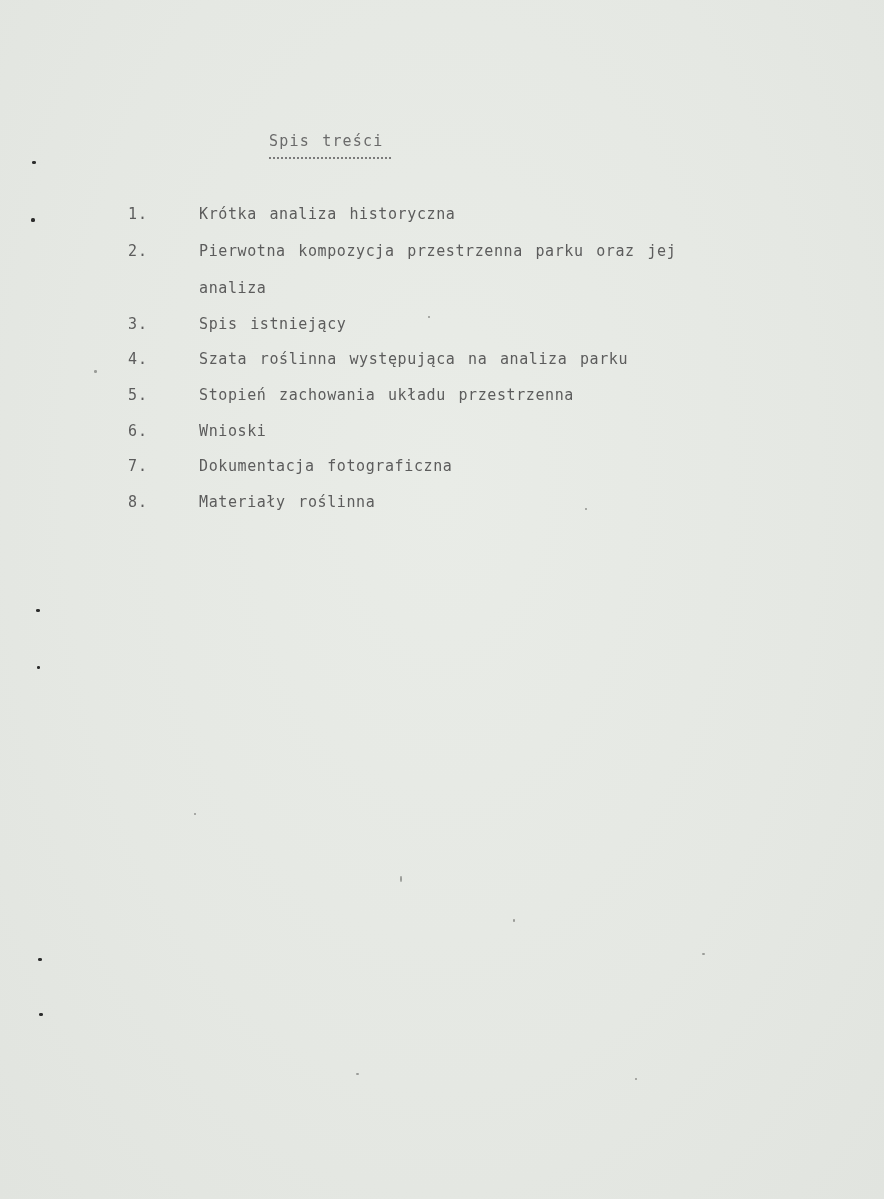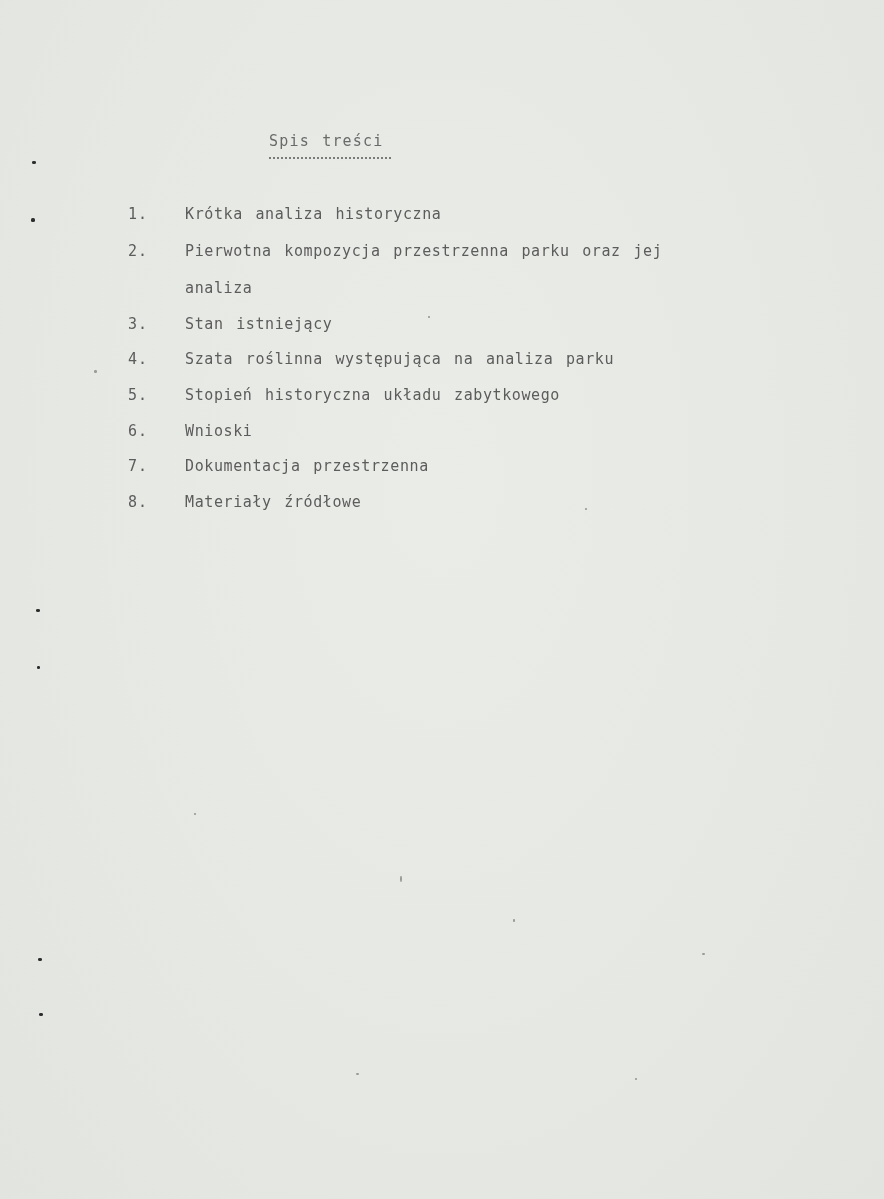--- a/index.html
+++ b/index.html
@@ -53,21 +53,21 @@
       color: #5c5c5c;
     }
     .toc-num {
       position: absolute;
       left: 128px;
       width: 40px;
       letter-spacing: 1px;
     }
     .toc-text {
       position: absolute;
-      left: 185px;
+      left: 199px;
       letter-spacing: 0.6px;
       word-spacing: 3px;
     }
     .speck {
       position: absolute;
       background: #2c2c2c;
       border-radius: 40%;
     }
     .speck.faint {
       background: #9a9c98;
@@ -91,46 +91,46 @@
     <div class="toc-row" style="top:240px">
       <span class="toc-num">2.</span>
       <span class="toc-text">Pierwotna kompozycja przestrzenna parku oraz jej</span>
     </div>
     <div class="toc-row" style="top:277px">
       <span class="toc-text">analiza</span>
     </div>
 
     <div class="toc-row" style="top:313px">
       <span class="toc-num">3.</span>
-      <span class="toc-text">Stan istniejący</span>
+      <span class="toc-text">Spis istniejący</span>
     </div>
 
     <div class="toc-row" style="top:348px">
       <span class="toc-num">4.</span>
       <span class="toc-text">Szata roślinna występująca na analiza parku</span>
     </div>
 
     <div class="toc-row" style="top:384px">
       <span class="toc-num">5.</span>
-      <span class="toc-text">Stopień historyczna układu zabytkowego</span>
+      <span class="toc-text">Stopień zachowania układu przestrzenna</span>
     </div>
 
     <div class="toc-row" style="top:420px">
       <span class="toc-num">6.</span>
       <span class="toc-text">Wnioski</span>
     </div>
 
     <div class="toc-row" style="top:455px">
       <span class="toc-num">7.</span>
-      <span class="toc-text">Dokumentacja przestrzenna</span>
+      <span class="toc-text">Dokumentacja fotograficzna</span>
     </div>
 
     <div class="toc-row" style="top:491px">
       <span class="toc-num">8.</span>
-      <span class="toc-text">Materiały źródłowe</span>
+      <span class="toc-text">Materiały roślinna</span>
     </div>
   </div>
 
   <div class="speck" style="left:32px;top:161px;width:4px;height:3px"></div>
   <div class="speck" style="left:31px;top:218px;width:4px;height:4px"></div>
   <div class="speck" style="left:36px;top:609px;width:4px;height:3px"></div>
   <div class="speck" style="left:37px;top:666px;width:3px;height:3px"></div>
   <div class="speck" style="left:38px;top:958px;width:4px;height:3px"></div>
   <div class="speck" style="left:39px;top:1013px;width:4px;height:3px"></div>
   <div class="speck faint" style="left:94px;top:370px;width:3px;height:3px"></div>

